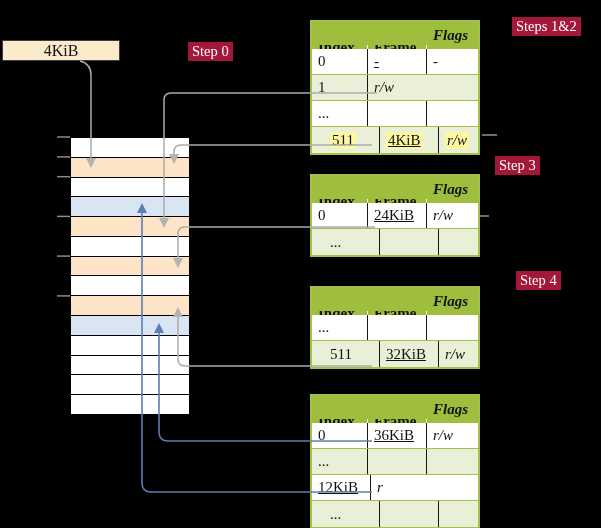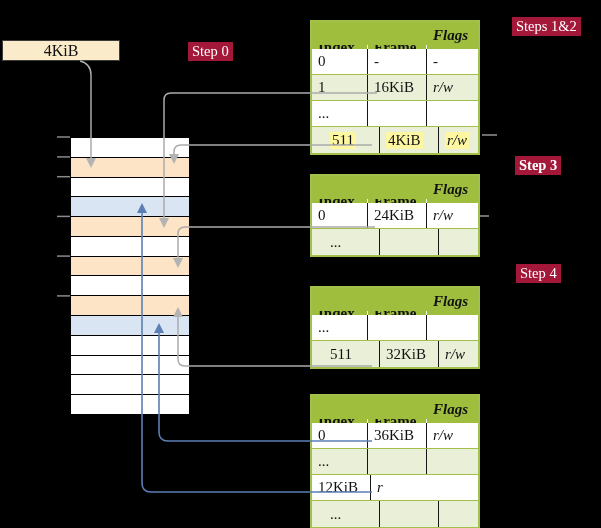--- a/index.html
+++ b/index.html
@@ -15,22 +15,22 @@
     color:#111;font-size:16px;display:flex;align-items:center;justify-content:center;
   }
   
   .badge{
     position:absolute;background:var(--badge_red);color:#fff;
     font-size:14.5px;line-height:17px;padding:1px 4px;border-radius:0;
     white-space:nowrap;
   }
   .badge.step0{left:188px;top:42px;}
   .badge.steps12{left:512px;top:17px;}
-  .badge.step3{left:515px;top:156px;font-weight:bold;}
-  .badge.step4{left:516px;top:264px;}
+  .badge.step3{left:495px;top:156px;}
+  .badge.step4{left:516px;top:271px;}
   
   .memcol{
     position:absolute;left:70px;top:137px;width:120px;height:278px;
     border:1px solid #000;box-sizing:border-box;
     display:flex;flex-direction:column;background:#fff;
   }
   .mrow{flex:1;border-bottom:1px solid #000;background:#fff;}
   .mrow:last-child{border-bottom:none;}
   .mrow.row-orange{background:var(--frame_orange);}
   .mrow.row-blue{background:var(--frame_blue);}
@@ -50,21 +50,21 @@
   .prow.head{
     height:27px;background:var(--table_header_green);
     color:#fff;font-weight:bold;font-size:15.5px;border-bottom:none;
   }
   .prow.green{background:var(--table_row_green);}
   .pcell{
     display:flex;align-items:center;box-sizing:border-box;
     padding-left:6px;font-size:15px;color:#111;overflow:hidden;white-space:nowrap;
   }
   .pcell.c1{width:56px;}
-  .pcell.c2{width:59px;}
+  .pcell.c2{width:59px;text-decoration:underline;}
   .pcell.c3{flex:1;font-style:italic;}
   .prow.head .pcell.c1,.prow.head .pcell.c2{border-right:1px solid rgba(255,255,255,.9);margin-top:23px;}
   .prow:not(.head) .pcell.c1,.prow:not(.head) .pcell.c2{border-right:1px solid #161616;}
   .hl{background:var(--highlight_yellow);padding:0 2px;}
   
   svg.overlay{position:absolute;left:0;top:0;z-index:6;pointer-events:none;}
   .lgray{stroke:var(--line_gray);stroke-width:1.5;fill:none;}
   .lblue{stroke:var(--line_blue);stroke-width:1.6;fill:none;}
   .hgray{fill:#b3b3b3;stroke:none;}
   .hblue{fill:var(--line_blue);stroke:none;}
@@ -106,21 +106,20 @@
     <div class="pcell c2">Frame</div>
     <div class="pcell c3">Flags</div>
   </div>
   <div class="prow">
     <div class="pcell c1">0</div>
     <div class="pcell c2">-</div>
     <div class="pcell c3">-</div>
   </div>
   <div class="prow green">
     <div class="pcell c1">1</div>
-    <div class="pcell c2">16KiB</div>
     <div class="pcell c3">r/w</div>
   </div>
   <div class="prow">
     <div class="pcell c1">...</div>
     <div class="pcell c2"></div>
     <div class="pcell c3"></div>
   </div>
   <div class="prow green">
     <div class="pcell c1">
         <span class="hl">511</span>

